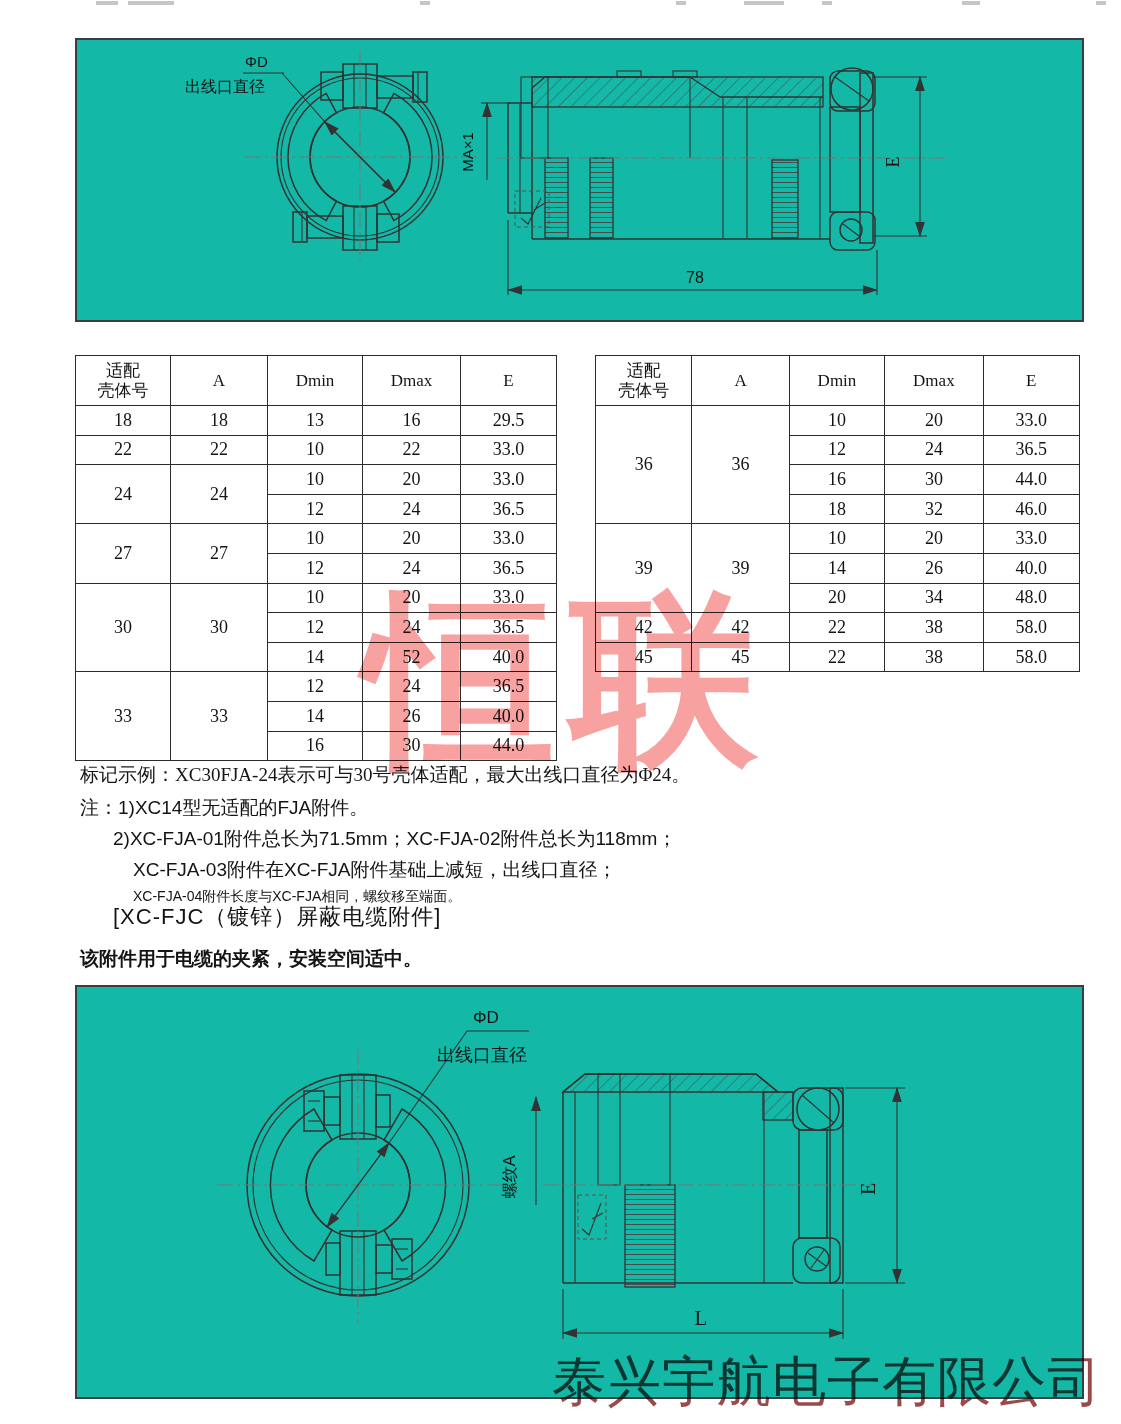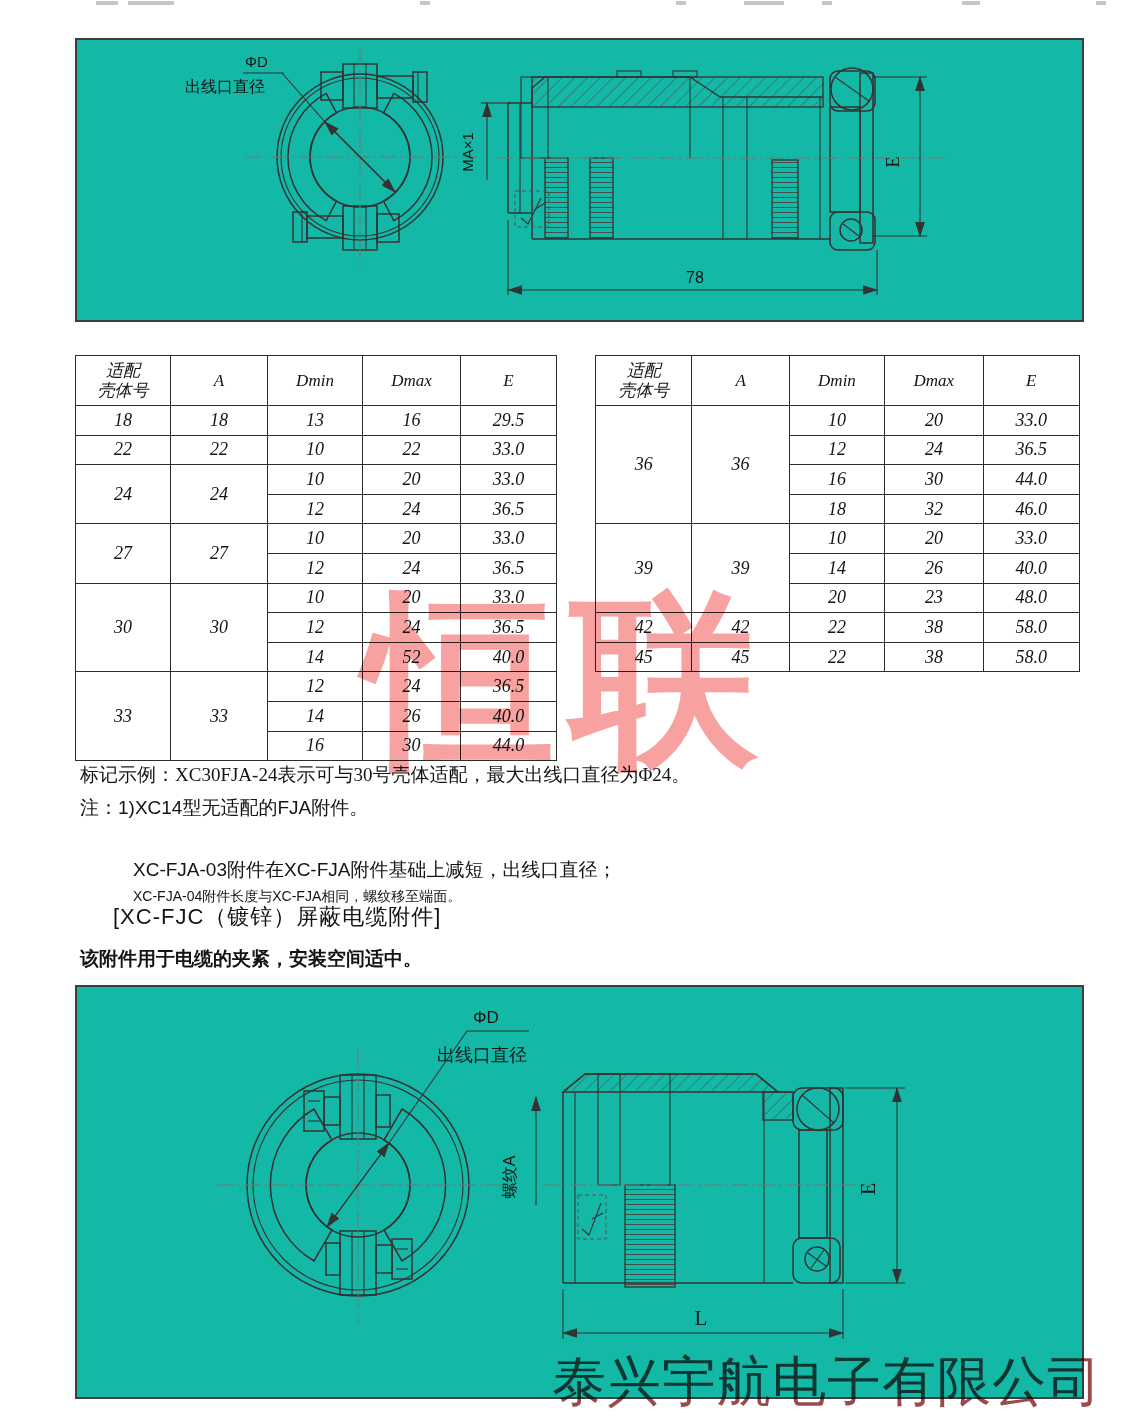--- a/index.html
+++ b/index.html
@@ -11,21 +11,21 @@
   .remnants span{position:absolute;top:1px;height:4px;background:#8e8e8e;opacity:.5;display:block;}
 
   
   .draw-box{position:absolute;border:2px solid #3d3d3d;background:#14b8a6;}
   .box-top{left:75px;top:38px;width:1005px;height:280px;}
   .box-bottom{left:75px;top:985px;width:1005px;height:410px;}
   .draw-box svg{display:block;}
 
   
   .spec-table{position:absolute;border-collapse:collapse;table-layout:fixed;
-              font-family:"Liberation Serif","DejaVu Serif",serif;background:#fff;font-style:italic;}
+              font-family:"Liberation Serif","DejaVu Serif",serif;background:#fff;}
   .spec-table th,.spec-table td{border:1.6px solid #2b2b2b;text-align:center;vertical-align:middle;
               padding:0;font-weight:normal;}
   .spec-table th{height:49px;font-size:17px;}
   .spec-table td{height:28.6px;font-size:18px;}
   .th-two-line{white-space:pre-line;line-height:1.15;font-size:16px;}
   .tbl-left{left:75px;top:355px;width:481px;}
   .tbl-right{left:595px;top:355px;width:485px;}
 
   
   .tline{position:absolute;white-space:nowrap;}
@@ -328,21 +328,21 @@
         <td>20</td>
         <td>33.0</td>
       </tr>
       <tr>
         <td>14</td>
         <td>26</td>
         <td>40.0</td>
       </tr>
       <tr>
         <td>20</td>
-        <td>23</td>
+        <td>34</td>
         <td>48.0</td>
       </tr>
       <tr>
         <td>42</td>
         <td>42</td>
         <td>22</td>
         <td>38</td>
         <td>58.0</td>
       </tr>
       <tr>
@@ -350,20 +350,21 @@
         <td>45</td>
         <td>22</td>
         <td>38</td>
         <td>58.0</td>
       </tr>
     </tbody>
   </table>
 
   <div class="tline serif t-example">标记示例：XC30FJA-24表示可与30号壳体适配，最大出线口直径为Φ24。</div>
   <div class="tline sans t-note1">注：1)XC14型无适配的FJA附件。</div>
+  <div class="tline sans t-note2">2)XC-FJA-01附件总长为71.5mm；XC-FJA-02附件总长为118mm；</div>
   <div class="tline sans t-note3">XC-FJA-03附件在XC-FJA附件基础上减短，出线口直径；</div>
   <div class="tline sans t-note4">XC-FJA-04附件长度与XC-FJA相同，螺纹移至端面。</div>
 
   <div class="tline sans t-section">[XC-FJC（镀锌）屏蔽电缆附件]</div>
   <div class="tline serif t-intro">该附件用于电缆的夹紧，安装空间适中。</div>
 
   <div class="draw-box box-bottom">
     <svg width="1001" height="406" viewBox="0 0 1001 406">
       <defs>
         <pattern id="hatchB" width="9" height="9" patternUnits="userSpaceOnUse" patternTransform="rotate(45)">

